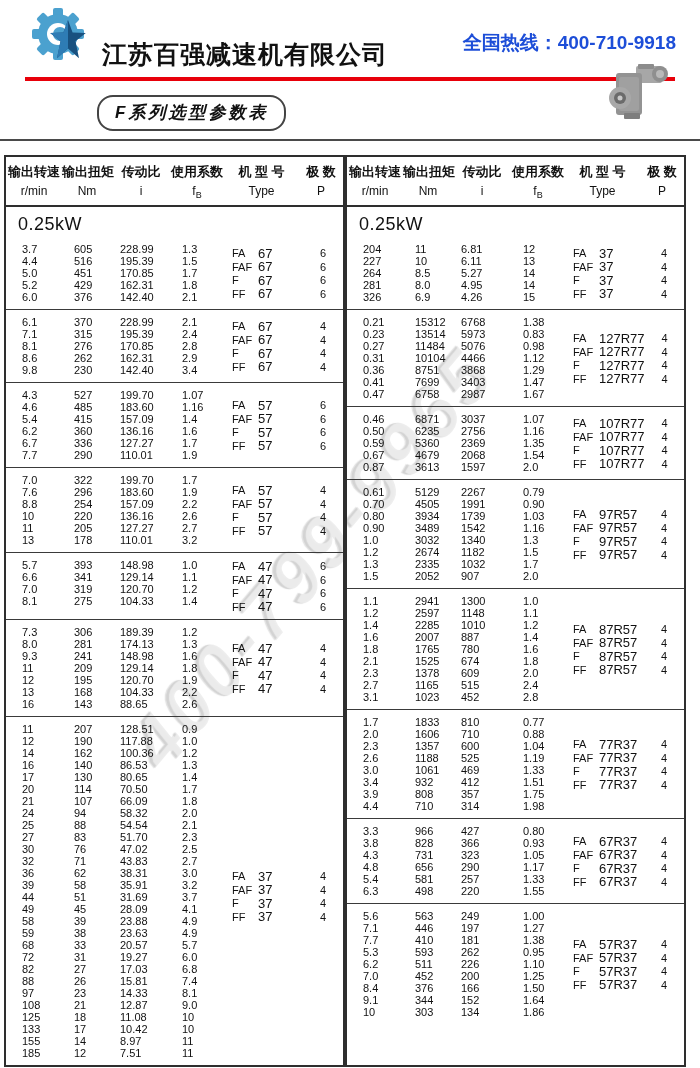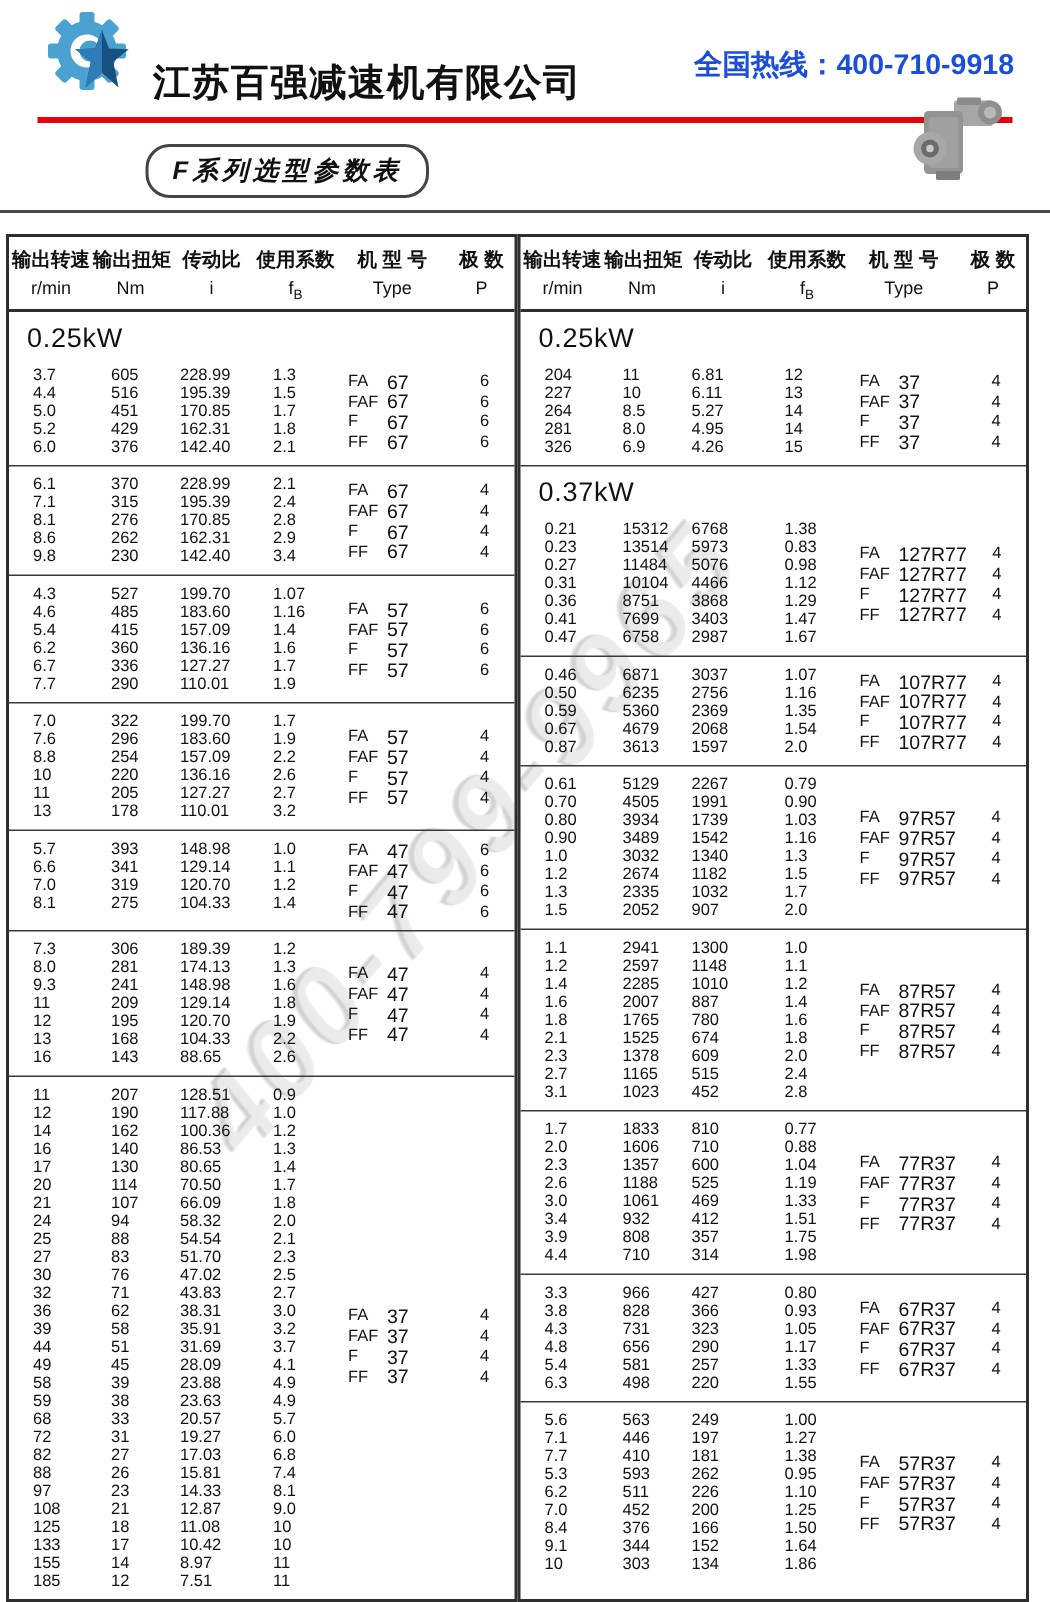--- a/index.html
+++ b/index.html
@@ -774,21 +774,20 @@
               </div>
                 <div class="mrow">
                 <span class="mprefix">FF</span>
                 <span class="mcode">37</span>
                 <span class="mp">4</span>
               </div>
             </div>
           </div>
         </div>
           <div class="section">
-          <div class="power-heading">0.37kW</div>
           <div class="group">
             <div class="nums">
               <div class="nrow">
                 <span class="c c1">0.21</span>
                 <span class="c c2">15312</span>
                 <span class="c c3">6768</span>
                 <span class="c c4">1.38</span>
               </div>
                 <div class="nrow">
                 <span class="c c1">0.23</span>

